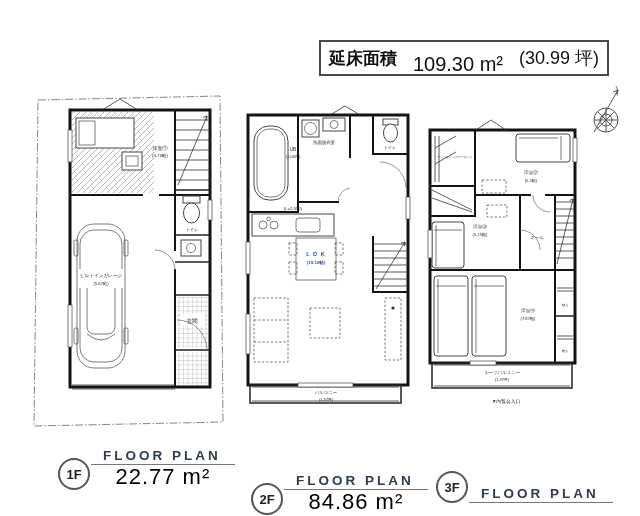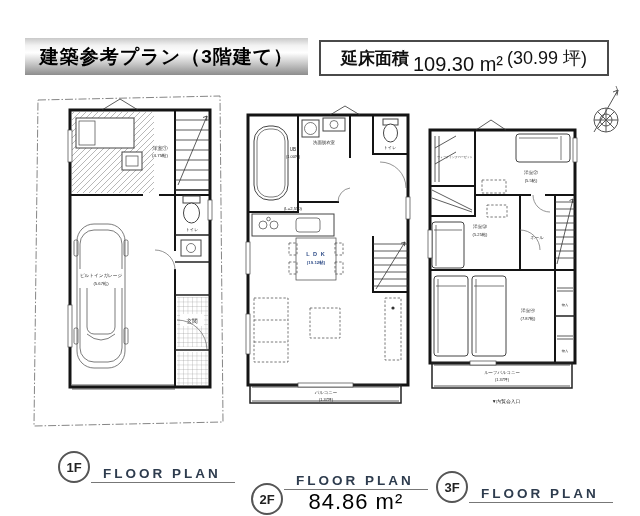--- a/index.html
+++ b/index.html
@@ -5,21 +5,21 @@
   html,body{margin:0;padding:0;background:#fff;}
   .canvas{position:relative;width:640px;height:516px;background:#ffffff;overflow:hidden;
           font-family:"Liberation Sans",sans-serif;}
   
   .banner{position:absolute;left:25px;top:38px;width:283px;height:37px;
           background:linear-gradient(180deg,#c9c9c9 0%,#f2f2f2 20%,#ffffff 40%,#bdbdbd 75%,#8d8d8d 100%);
           color:#000;font-weight:bold;font-size:19px;letter-spacing:1px;
           text-align:center;line-height:37px;}
   .area-box{position:absolute;left:319px;top:40px;width:286px;height:32px;
             background:#fff;border:2px solid #4a4a4a;display:flex;align-items:center;
-            justify-content:center;gap:4px;white-space:nowrap;}
+            justify-content:center;gap:16px;white-space:nowrap;}
   .area-box .al{font-weight:bold;font-size:17px;color:#111;}
   .area-box .av{font-size:20px;color:#111;margin-top:13px;}
   .area-box .at{font-size:18px;color:#111;}
   
   .plan{position:absolute;}
   svg text{font-family:"Liberation Sans",sans-serif;fill:#1c1c1c;}
   .w3{stroke:#141414;stroke-width:3;fill:none;stroke-linecap:square;}
   .w2{stroke:#141414;stroke-width:2;fill:none;stroke-linecap:square;}
   .w15{stroke:#222;stroke-width:1.5;fill:none;}
   .thin{stroke:#333;stroke-width:0.8;fill:none;}
@@ -38,21 +38,20 @@
   .fright{margin-left:1px;display:flex;flex-direction:column;align-items:center;}
   .fplan{font-size:13.5px;font-weight:bold;letter-spacing:3px;color:#2e3c4e;
          border-bottom:1.5px solid #777;padding:2px 14px 1px 12px;}
   .farea{font-size:22px;color:#000;letter-spacing:1px;margin-top:-1px;}
 </style>
 </head>
 <body>
 
 <div class="canvas">
 
-  <div class="banner">建築参考プラン（3階建て）</div>
   <div class="area-box">
     <span class="al">延床面積</span>
     <span class="av">109.30 m²</span>
     <span class="at">(30.99 坪)</span>
   </div>
 
   <svg class="plan" style="left:30px;top:90px" width="200" height="345" viewBox="0 0 200 345">
     <defs>
       <pattern id="diag1" width="6" height="6" patternUnits="userSpaceOnUse">
         <path d="M0,6 L6,0" stroke="#9a9a9a" stroke-width="0.7"></path>
@@ -294,20 +293,21 @@
       <path d="M14,54 L38,12"></path>
       <path d="M38,12 l-5,2 M38,12 l-1,5.5"></path>
       <path d="M36,16 q3,-4 0,-8" stroke-width="0.8"></path>
     </g>
   </svg>
 
   <div class="flabel" style="left:58px;top:446px">
     <div class="fcirc">1F</div>
     <div class="fright">
       <div class="fplan">FLOOR PLAN</div>
+      <div class="farea">22.77 m²</div>
     </div>
   </div>
   <div class="flabel" style="left:251px;top:471px">
     <div class="fcirc">2F</div>
     <div class="fright">
       <div class="fplan">FLOOR PLAN</div>
       <div class="farea">84.86 m²</div>
     </div>
   </div>
   <div class="flabel" style="left:436px;top:466px">

